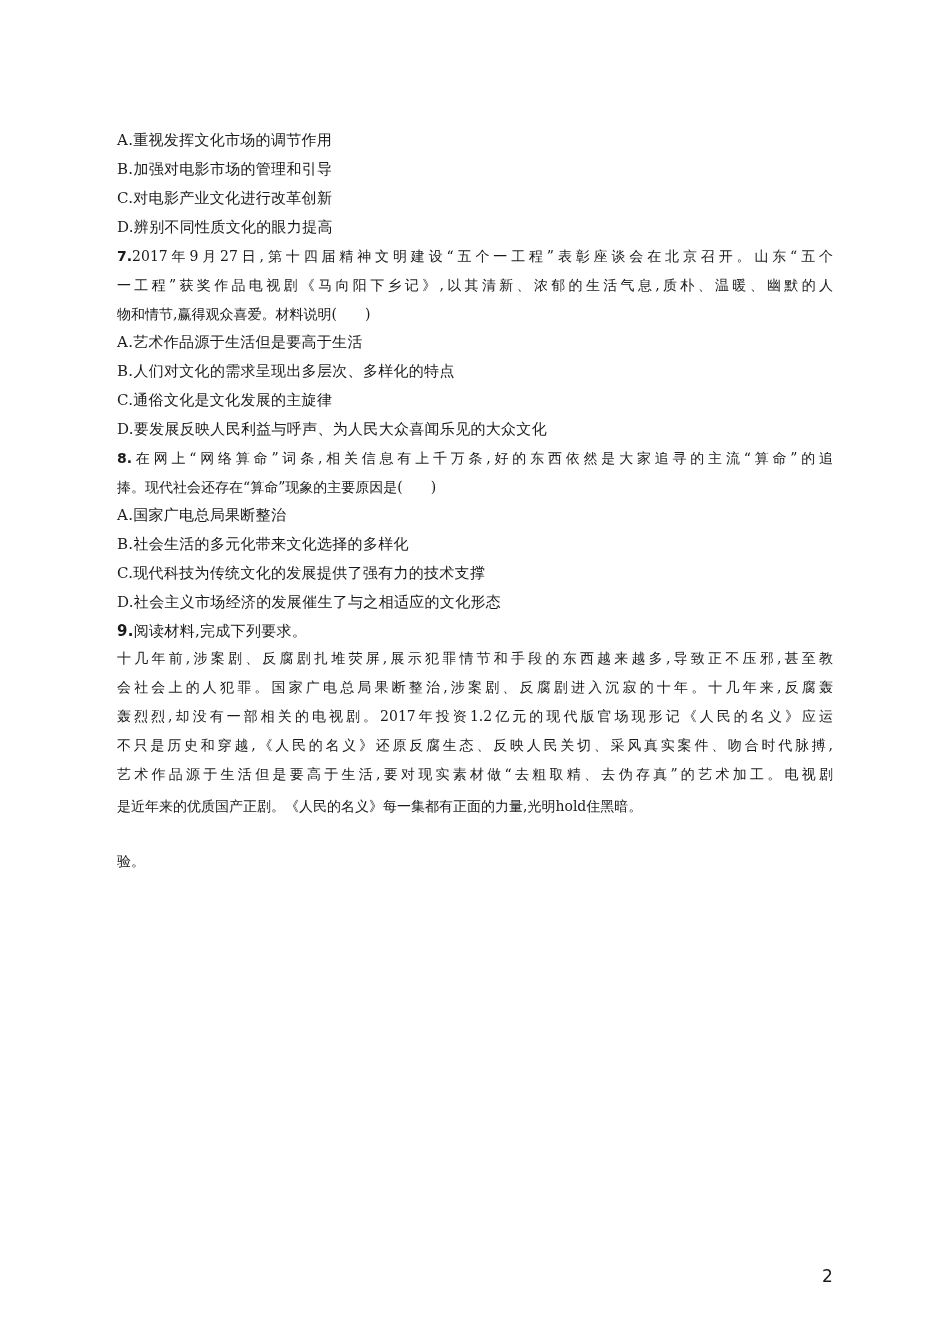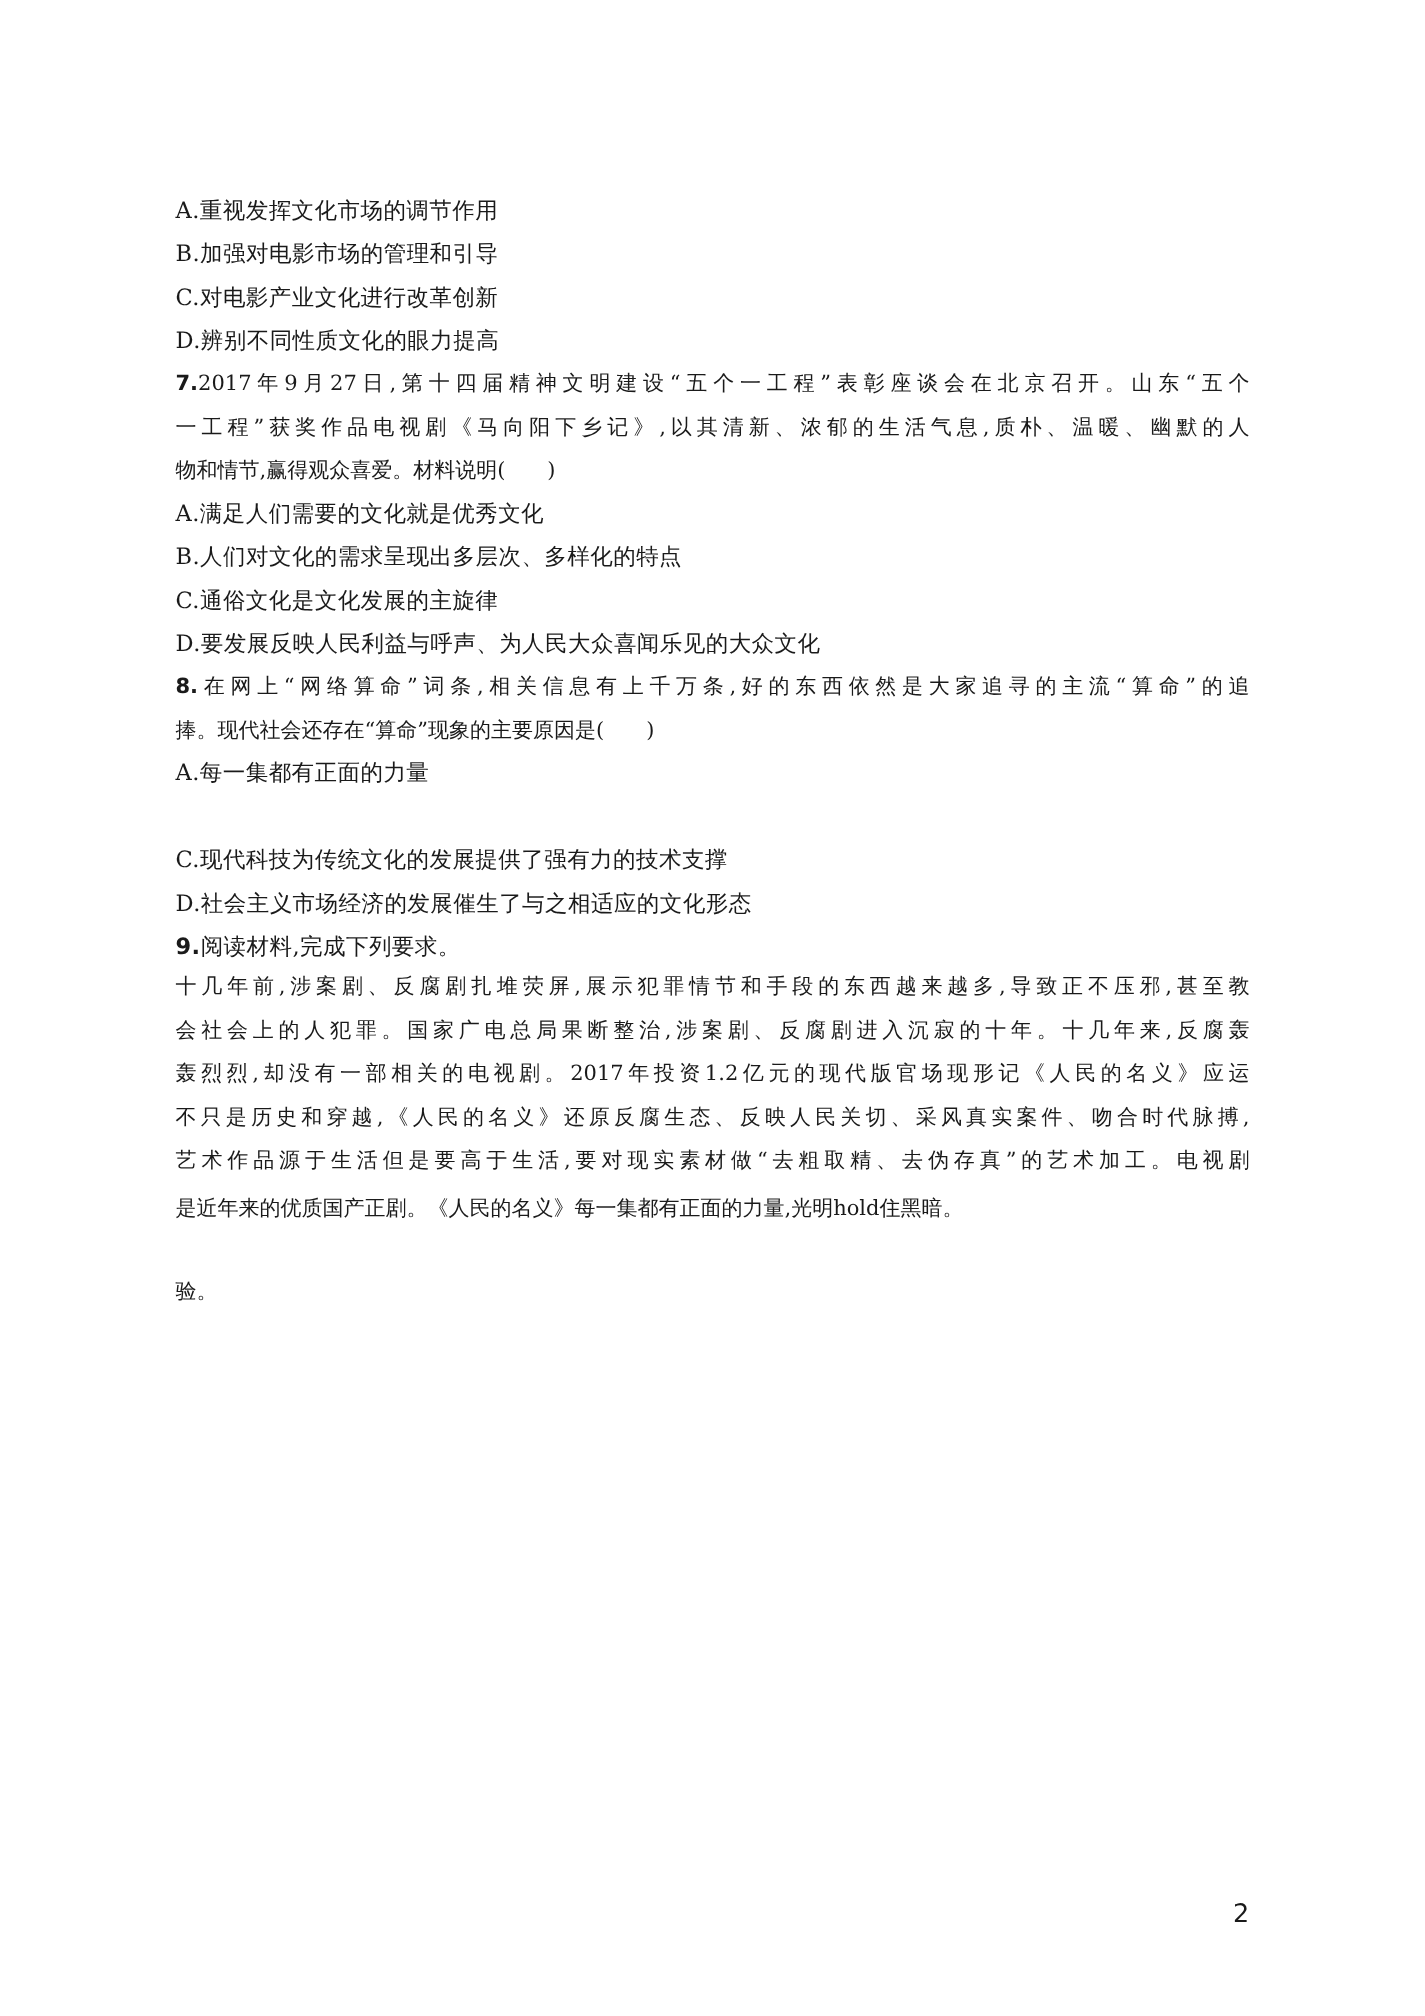--- a/index.html
+++ b/index.html
@@ -21,30 +21,31 @@
   <div class="line" style="top:130px">A.重视发挥文化市场的调节作用</div>
   <div class="line" style="top:159px">B.加强对电影市场的管理和引导</div>
   <div class="line" style="top:188px">C.对电影产业文化进行改革创新</div>
   <div class="line" style="top:217px">D.辨别不同性质文化的眼力提高</div>
 
   <div class="para" style="top:246px">
     <span class="pl" style="height:29px"><span class="qnum">7.</span><span>2017年9月27日,第十四届精神文明建设“五个一工程”表彰座谈会在北京召开。山东“五个</span></span>
     <span class="pl" style="height:29px">一工程”获奖作品电视剧《马向阳下乡记》,以其清新、浓郁的生活气息,质朴、温暖、幽默的人</span>
     <span class="pl last">物和情节,赢得观众喜爱。材料说明(　　)</span>
   </div>
-  <div class="line" style="top:332px">A.满足人们需要的文化就是优秀文化</div>
+  <div class="line" style="top:332px">A.艺术作品源于生活但是要高于生活</div>
   <div class="line" style="top:361px">B.人们对文化的需求呈现出多层次、多样化的特点</div>
   <div class="line" style="top:390px">C.通俗文化是文化发展的主旋律</div>
   <div class="line" style="top:419px">D.要发展反映人民利益与呼声、为人民大众喜闻乐见的大众文化</div>
 
   <div class="para" style="top:448px">
     <span class="pl" style="height:29px"><span class="qnum">8.</span><span>在网上“网络算命”词条,相关信息有上千万条,好的东西依然是大家追寻的主流“算命”的追</span></span>
     <span class="pl last">捧。现代社会还存在“算命”现象的主要原因是(　　)</span>
   </div>
-  <div class="line" style="top:505px">A.每一集都有正面的力量</div>
+  <div class="line" style="top:505px">A.国家广电总局果断整治</div>
+  <div class="line" style="top:534px">B.社会生活的多元化带来文化选择的多样化</div>
   <div class="line" style="top:563px">C.现代科技为传统文化的发展提供了强有力的技术支撑</div>
   <div class="line" style="top:592px">D.社会主义市场经济的发展催生了与之相适应的文化形态</div>
 
   <div class="line" style="top:621px"><span class="qnum">9.</span><span>阅读材料,完成下列要求。</span></div>
 
   <div class="para" style="top:648px">
     <span class="pl" style="height:29px">十几年前,涉案剧、反腐剧扎堆荧屏,展示犯罪情节和手段的东西越来越多,导致正不压邪,甚至教</span>
     <span class="pl" style="height:29px">会社会上的人犯罪。国家广电总局果断整治,涉案剧、反腐剧进入沉寂的十年。十几年来,反腐轰</span>
     <span class="pl" style="height:29px">轰烈烈,却没有一部相关的电视剧。2017年投资1.2亿元的现代版官场现形记《人民的名义》应运</span>
     <span class="pl" style="height:29px">不只是历史和穿越,《人民的名义》还原反腐生态、反映人民关切、采风真实案件、吻合时代脉搏,</span>

